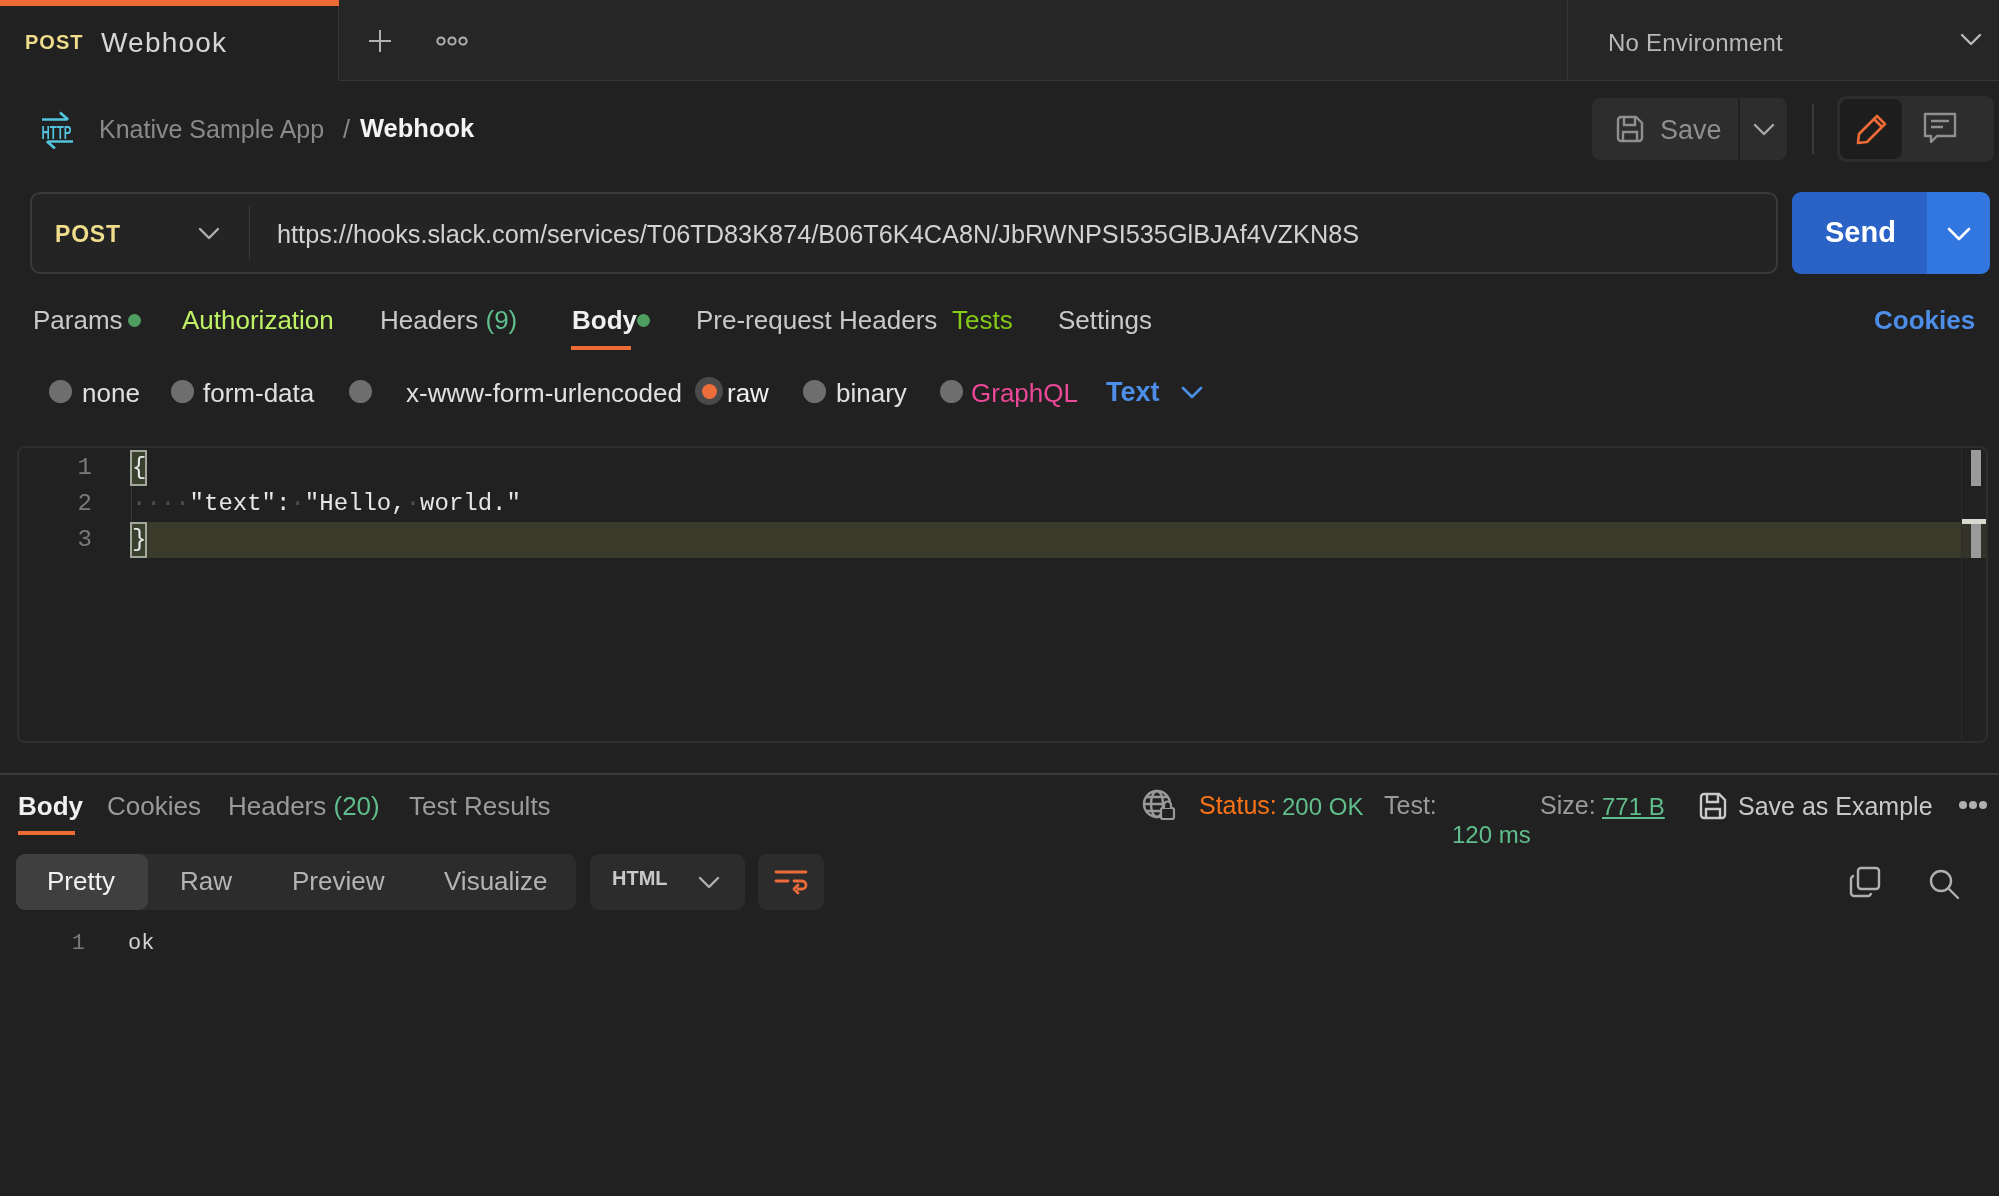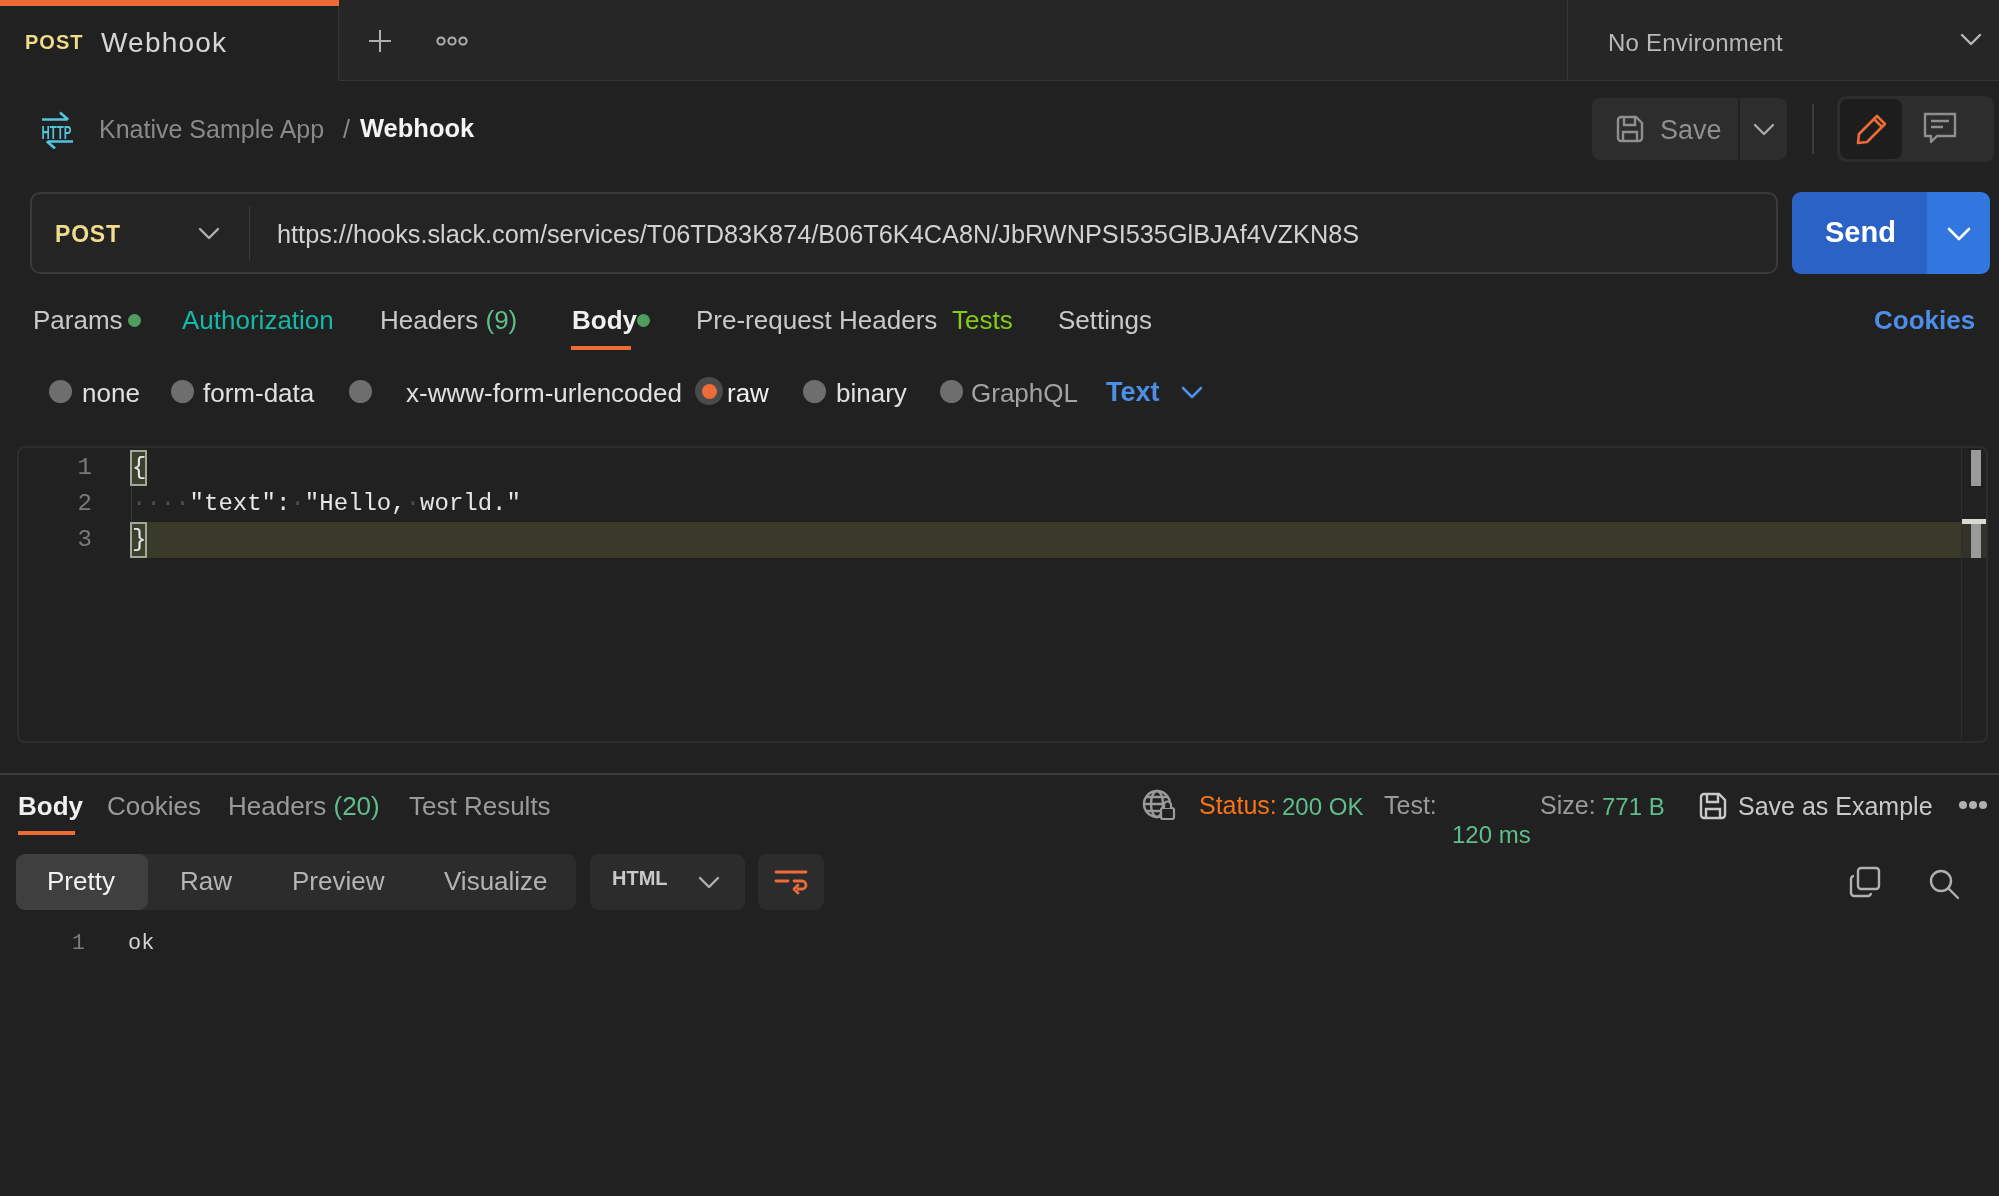--- a/index.html
+++ b/index.html
@@ -77,21 +77,21 @@
 
 <div class="abs" style="left:1792px;top:192px;width:135px;height:82px;background:#2a62c6;border-radius:9px 0 0 9px;"></div>
 <div class="abs" style="left:1927px;top:192px;width:63px;height:82px;background:#3277e0;border-radius:0 9px 9px 0;"></div>
 <div class="abs" style="left:1825px;top:216px;font-size:29px;font-weight:bold;color:#ffffff;">Send</div>
 <svg class="abs" style="left:1947px;top:227px;" width="24" height="14" viewBox="0 0 24 14">
     <path d="M2 2 L12 12 L22 2" stroke="#fff" stroke-width="2.6" fill="none" stroke-linecap="round" stroke-linejoin="round"></path>
   </svg>
 
 <div class="abs" style="left:33px;top:305px;font-size:26px;color:#c9c9c9;">Params</div>
 <div class="abs" style="left:128px;top:314px;width:13px;height:13px;border-radius:50%;background:#4f9e5f;"></div>
-<div class="abs" style="left:182px;top:305px;font-size:26px;color:#14b8a6;">Authorization</div>
+<div class="abs" style="left:182px;top:305px;font-size:26px;color:#bef264;">Authorization</div>
 <div class="abs" style="left:380px;top:305px;font-size:26px;color:#c9c9c9;">Headers <span style="color:#5FBE8B;">(9)</span></div>
 <div class="abs" style="left:572px;top:305px;font-size:26px;font-weight:bold;color:#f0f0f0;">Body</div>
 <div class="abs" style="left:637px;top:314px;width:13px;height:13px;border-radius:50%;background:#4f9e5f;"></div>
 <div class="abs" style="left:571px;top:346px;width:60px;height:4px;background:#ED6B35;"></div>
 <div class="abs" style="left:696px;top:305px;font-size:26px;color:#c9c9c9;">Pre-request Headers</div>
 <div class="abs" style="left:952px;top:305px;font-size:26px;color:#84cc16;">Tests</div>
 <div class="abs" style="left:1058px;top:305px;font-size:26px;color:#c9c9c9;">Settings</div>
 <div class="abs" style="left:1874px;top:305px;font-size:26px;font-weight:bold;color:#4C8EE8;">Cookies</div>
 
 <div class="abs" style="left:49px;top:380px;width:23px;height:23px;border-radius:50%;background:#6e6e6e;"></div>
@@ -99,21 +99,21 @@
 <div class="abs" style="left:171px;top:380px;width:23px;height:23px;border-radius:50%;background:#6e6e6e;"></div>
 <div class="abs" style="left:203px;top:378px;font-size:26px;color:#e0e0e0;">form-data</div>
 <div class="abs" style="left:349px;top:380px;width:23px;height:23px;border-radius:50%;background:#6e6e6e;"></div>
 <div class="abs" style="left:382px;top:378px;font-size:26px;color:#e0e0e0;margin-left:24px;">x-www-form-urlencoded</div>
 <div class="abs" style="left:695px;top:377px;width:28px;height:28px;border-radius:50%;background:#4a4a4a;"></div>
 <div class="abs" style="left:702px;top:384px;width:15px;height:15px;border-radius:50%;background:#ED6C39;"></div>
 <div class="abs" style="left:727px;top:378px;font-size:26px;color:#f0f0f0;">raw</div>
 <div class="abs" style="left:803px;top:380px;width:23px;height:23px;border-radius:50%;background:#6e6e6e;"></div>
 <div class="abs" style="left:836px;top:378px;font-size:26px;color:#e0e0e0;">binary</div>
 <div class="abs" style="left:940px;top:380px;width:23px;height:23px;border-radius:50%;background:#6e6e6e;"></div>
-<div class="abs" style="left:971px;top:378px;font-size:26px;color:#a3a3a3;">GraphQL</div>
+<div class="abs" style="left:971px;top:378px;font-size:26px;color:#ec4899;">GraphQL</div>
 <div class="abs" style="left:1106px;top:377px;font-size:27px;font-weight:bold;color:#4C8EE8;">Text</div>
 <svg class="abs" style="left:1181px;top:386px;" width="22" height="13" viewBox="0 0 22 13">
     <path d="M2 2 L11 11 L20 2" stroke="#4C8EE8" stroke-width="2.6" fill="none" stroke-linecap="round" stroke-linejoin="round"></path>
   </svg>
 
 <div class="abs" style="left:17px;top:446px;width:1971px;height:297px;border:2px solid #2e2e2e;border-radius:8px;background:#212121;overflow:hidden;">
 
   <div class="abs" style="left:128px;top:74px;width:1814px;height:36px;background:#3a3a2b;"></div>
   <div class="abs" style="left:1942px;top:74px;width:27px;height:36px;background:#33332a;"></div>
 
@@ -145,21 +145,21 @@
   <ellipse cx="16" cy="16" rx="6" ry="13" fill="none" stroke="#9a9a9a" stroke-width="2.4"></ellipse>
   <path d="M3 16 H29 M5 9 H27 M5 23 H27" stroke="#9a9a9a" stroke-width="2.4" fill="none"></path>
   <rect x="20" y="20" width="13" height="11" rx="2" fill="#212121" stroke="#9a9a9a" stroke-width="2.2"></rect>
   <path d="M23 20 v-3 a3.5 3.5 0 0 1 7 0 v3" fill="#212121" stroke="#9a9a9a" stroke-width="2.2"></path>
 </svg>
 <div class="abs" style="left:1199px;top:791px;font-size:25px;color:#f97316;">Status:</div>
 <div class="abs" style="left:1282px;top:793px;font-size:24px;color:#5FBE8B;">200 OK</div>
 <div class="abs" style="left:1384px;top:791px;font-size:25px;color:#9a9a9a;">Test:</div>
 <div class="abs" style="left:1452px;top:793px;font-size:24px;color:#5FBE8B;margin-top:28px;">120 ms</div>
 <div class="abs" style="left:1540px;top:791px;font-size:25px;color:#9a9a9a;">Size:</div>
-<div class="abs" style="left:1602px;top:793px;font-size:24px;color:#5FBE8B;">771 B</div>
+<div class="abs" style="left:1602px;top:793px;font-size:24px;color:#5FBE8B;text-decoration:underline;">771 B</div>
 <svg class="abs" style="left:1697px;top:790px;" width="32" height="32" viewBox="0 0 32 32">
   <path d="M4 7 a3 3 0 0 1 3-3 H22 L28 10 V25 a3 3 0 0 1 -3 3 H7 a3 3 0 0 1 -3-3 Z" fill="none" stroke="#c9c9c9" stroke-width="2.4"></path>
   <path d="M10 4 V12 H21 V4" fill="none" stroke="#c9c9c9" stroke-width="2.4"></path>
   <path d="M9 28 V19 H23 V28" fill="none" stroke="#c9c9c9" stroke-width="2.4"></path>
 </svg>
 <div class="abs" style="left:1738px;top:792px;font-size:25px;color:#c9c9c9;">Save as Example</div>
 <svg class="abs" style="left:1958px;top:800px;" width="30" height="10" viewBox="0 0 30 10">
     <circle cx="5" cy="5" r="4" fill="#b0b0b0"></circle>
     <circle cx="15" cy="5" r="4" fill="#b0b0b0"></circle>
     <circle cx="25" cy="5" r="4" fill="#b0b0b0"></circle>

